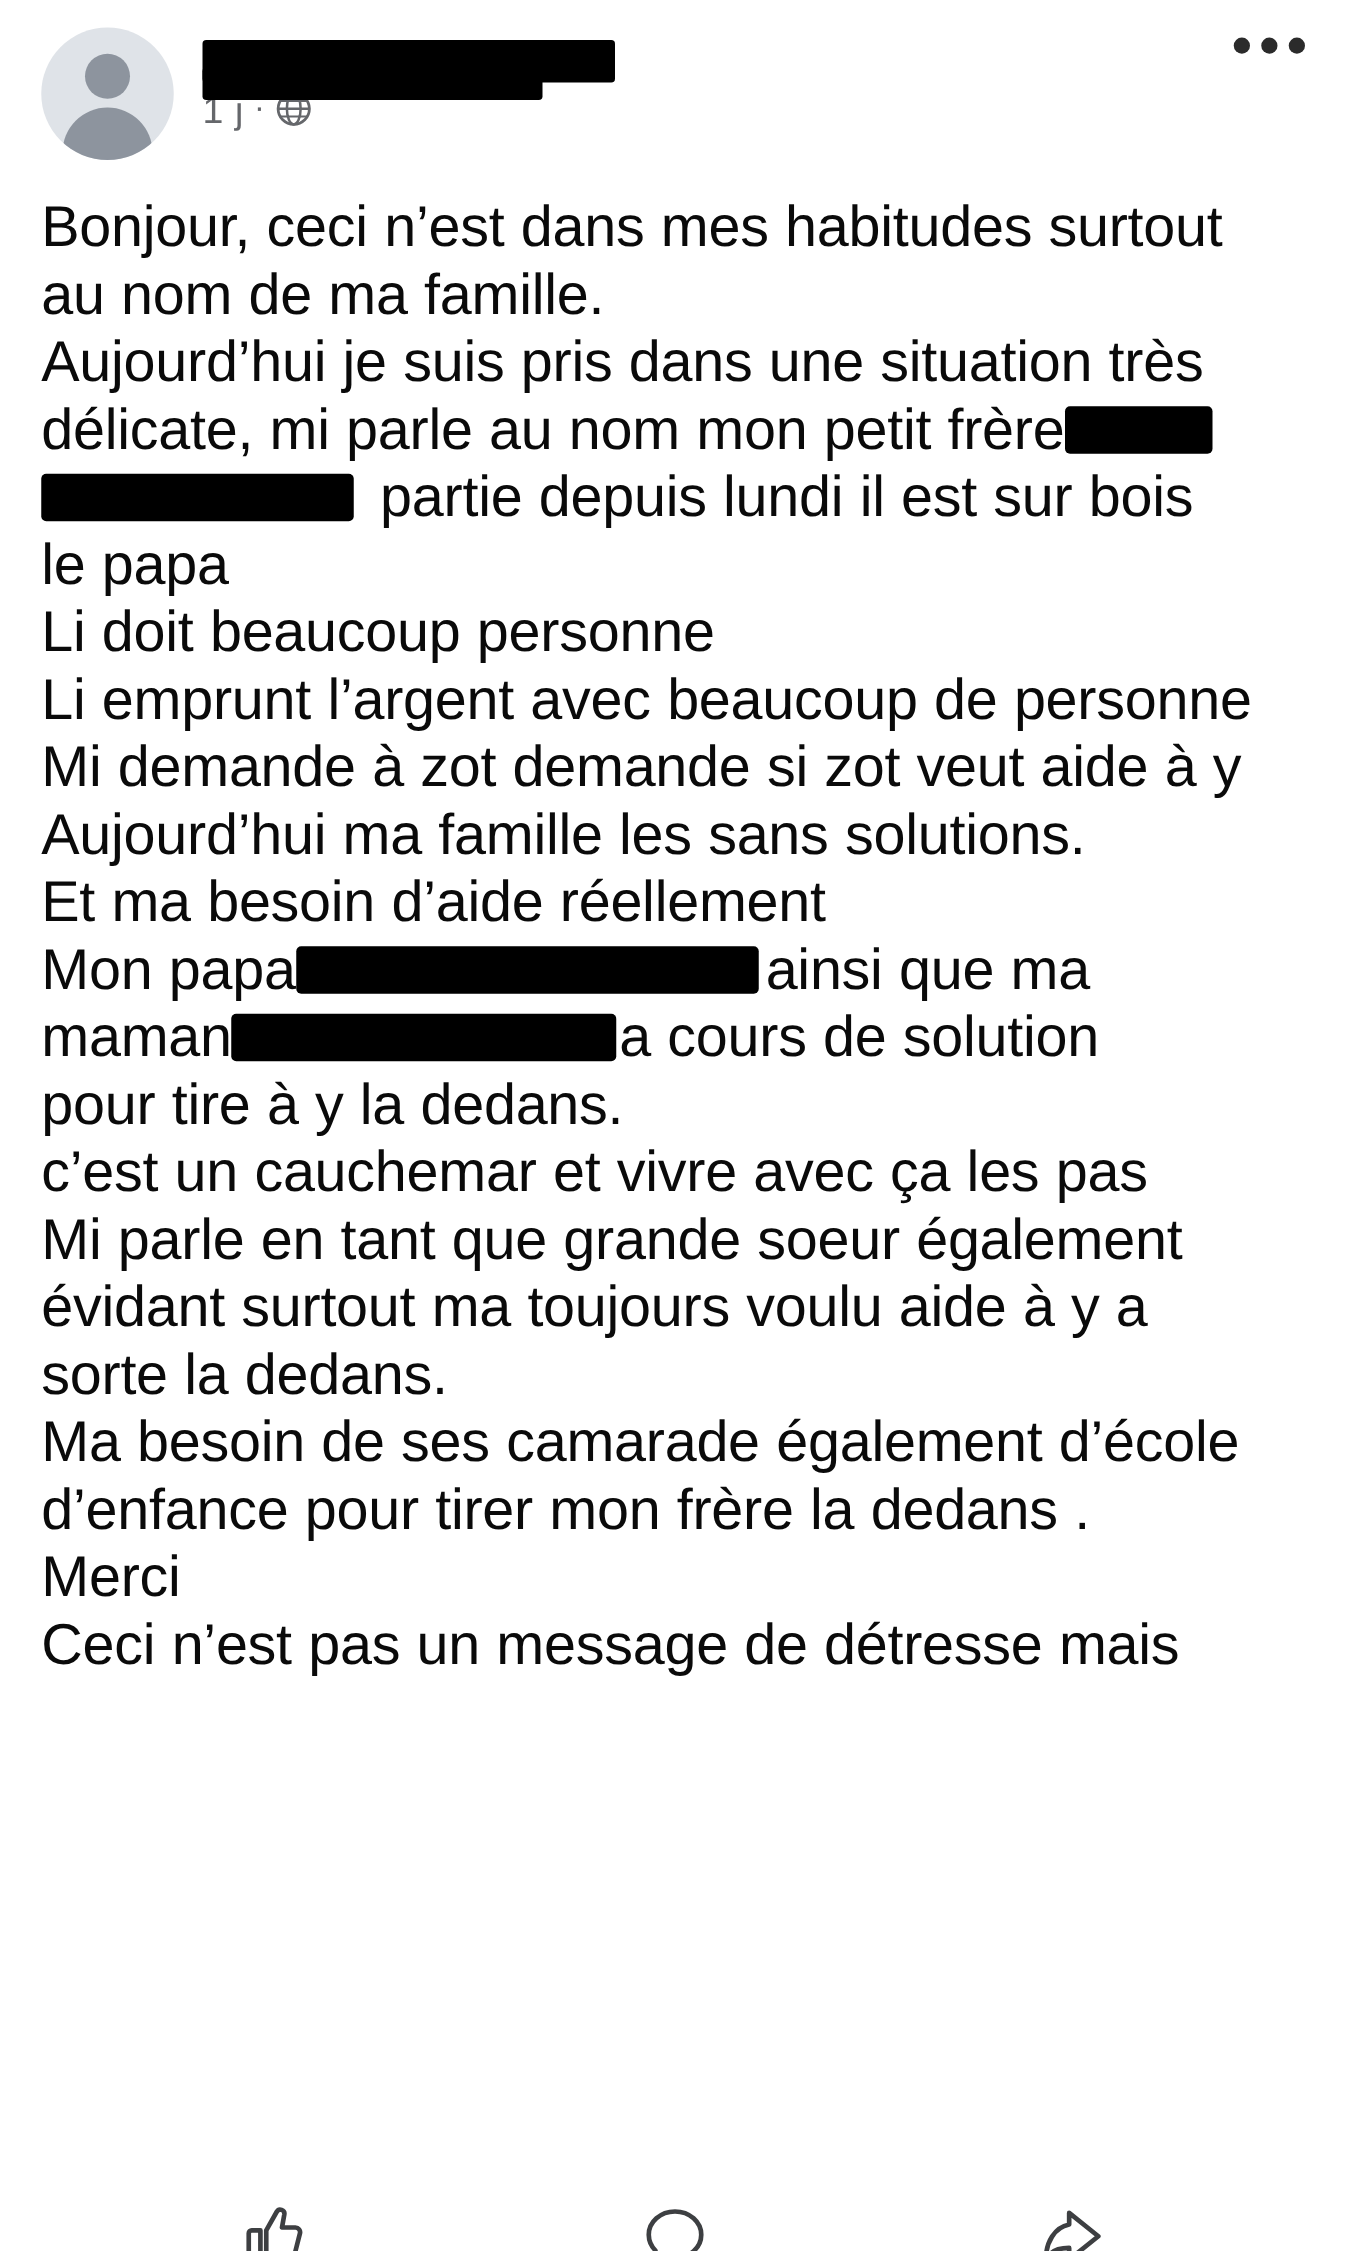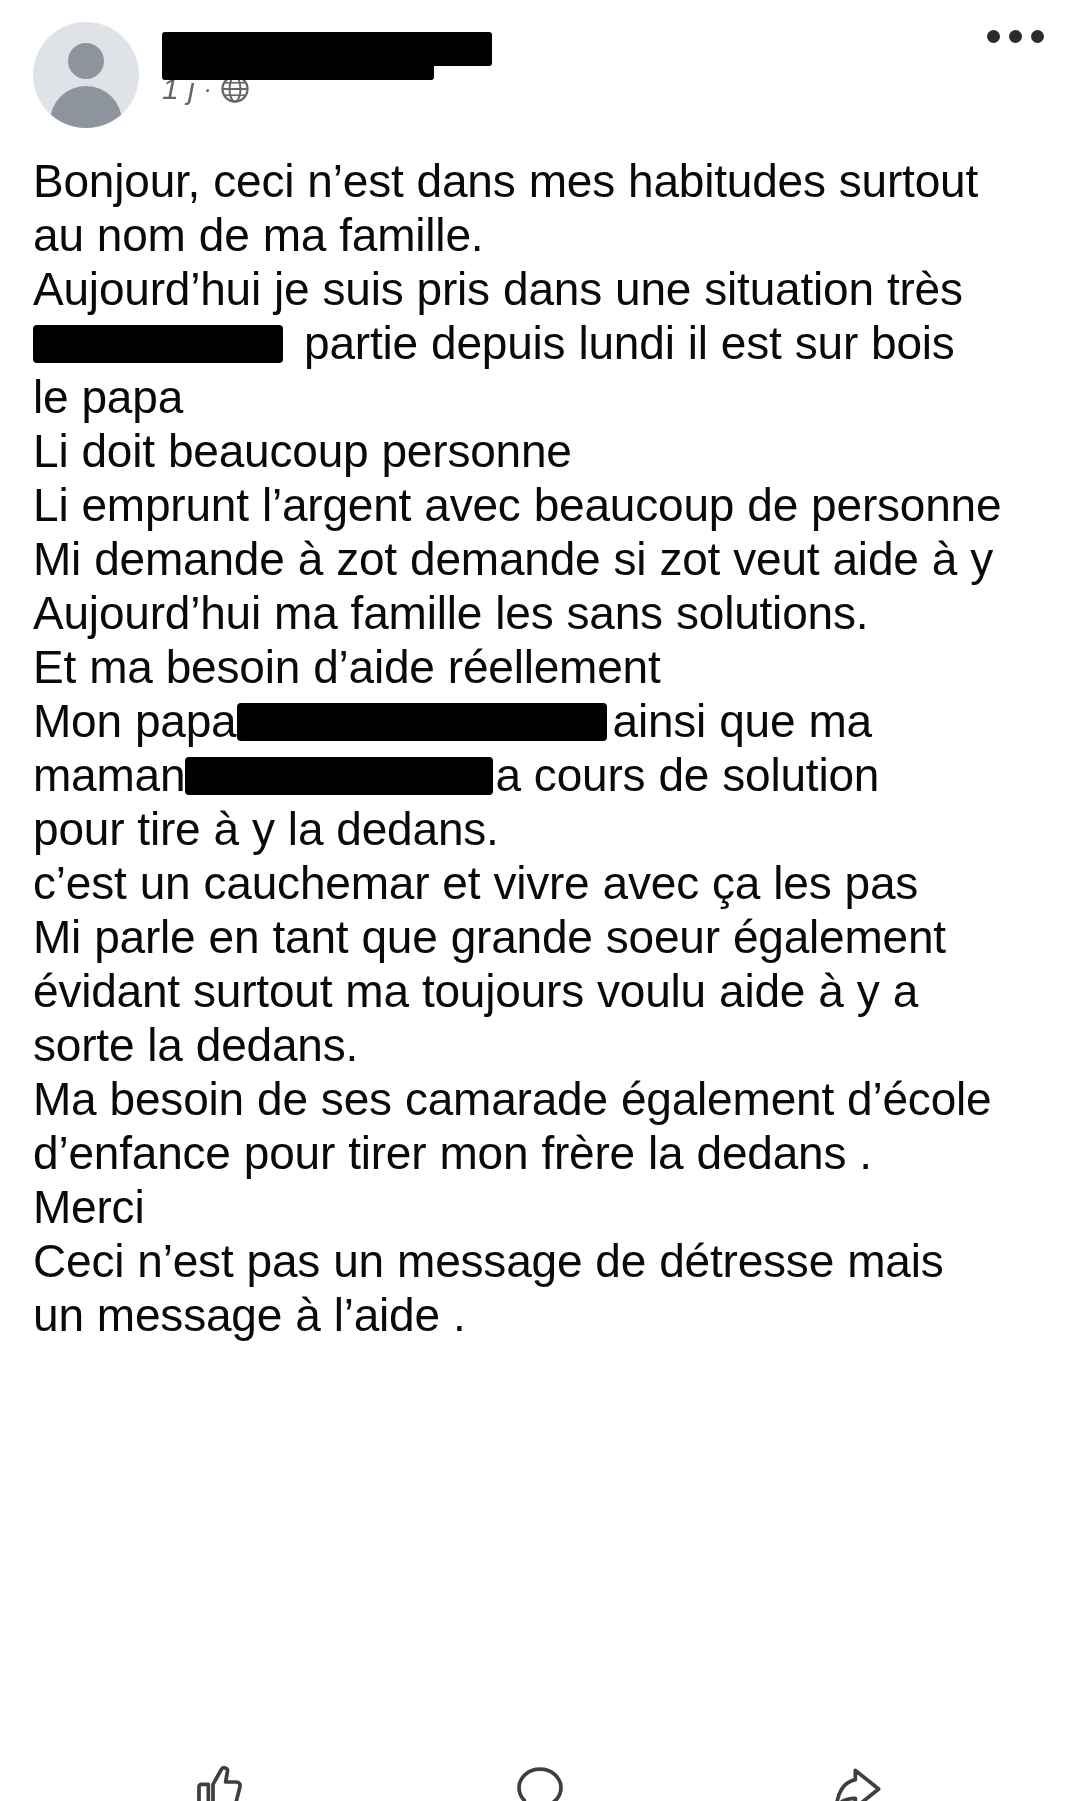--- a/index.html
+++ b/index.html
@@ -82,27 +82,26 @@
     width: 272px;
     height: 26px;
     margin-top: -4px;
     margin-bottom: 0;
     position: relative;
     top: -2px;
   }
 
   .meta-row {
     display: flex;
-    align-items: center;
+    align-items: flex-start;
     margin-top: 6px;
     font-size: 30px;
     color: #65676b;
     position: relative;
     z-index: 2;
-    font-style: italic;
   }
   .meta-time { letter-spacing: 0.5px; }
   .meta-dot {
     margin: 0 8px;
     color: #65676b;
     font-size: 26px;
     line-height: 1;
   }
   .globe-icon {
     width: 30px;
@@ -210,20 +209,23 @@
       <span class="dot"></span>
     </div>
   </div>
 
   <div class="post-body">
     <p>
       <span class="line">Bonjour, ceci n’est  dans mes habitudes surtout</span>
       <span class="line">au nom de ma famille.</span>
       <span class="line">Aujourd’hui je suis pris dans une situation très</span>
       <span class="line">
+        <span>délicate, mi parle au nom mon petit frère</span><span class="redact r-frere"></span>
+      </span>
+      <span class="line">
         <span class="redact r-lundi"></span><span> partie depuis lundi  il est sur bois</span>
       </span>
       <span class="line">le papa</span>
       <span class="line">Li doit beaucoup personne</span>
       <span class="line">Li emprunt l’argent avec beaucoup de personne</span>
       <span class="line">Mi demande à zot demande si zot veut aide à y</span>
       <span class="line">Aujourd’hui ma famille les sans solutions.</span>
       <span class="line">Et ma besoin d’aide réellement</span>
       <span class="line">
         <span>Mon papa</span><span class="redact r-papa"></span><span>ainsi que ma</span>
@@ -233,21 +235,20 @@
       </span>
       <span class="line">pour tire à y la dedans.</span>
       <span class="line">c’est un cauchemar et vivre avec ça les pas</span>
       <span class="line">Mi parle en tant que grande soeur également</span>
       <span class="line">évidant surtout ma toujours voulu aide à y a</span>
       <span class="line">sorte la dedans.</span>
       <span class="line">Ma besoin de ses camarade également d’école</span>
       <span class="line">d’enfance pour tirer mon frère la dedans .</span>
       <span class="line">Merci</span>
       <span class="line">Ceci n’est pas un message de détresse mais</span>
-      <span class="line">un message à l’aide .</span>
     </p>
   </div>
 
   <div class="footer-strip">
     <span class="footer-icon">
       <svg viewBox="0 0 24 24" width="56" height="56" aria-hidden="true">
         <path d="M7 10v9H4a1 1 0 0 1-1-1v-7a1 1 0 0 1 1-1h3zm2 0l3.6-6.4a1.4 1.4 0 0 1 2.6.9L14.4 9H19a1.6 1.6 0 0 1 1.55 2l-1.6 6.3A2 2 0 0 1 17 19H9V10z" fill="none" stroke="#1c1e21" stroke-width="1.6" stroke-linejoin="round"></path>
       </svg>
     </span>
     <span class="footer-icon">

